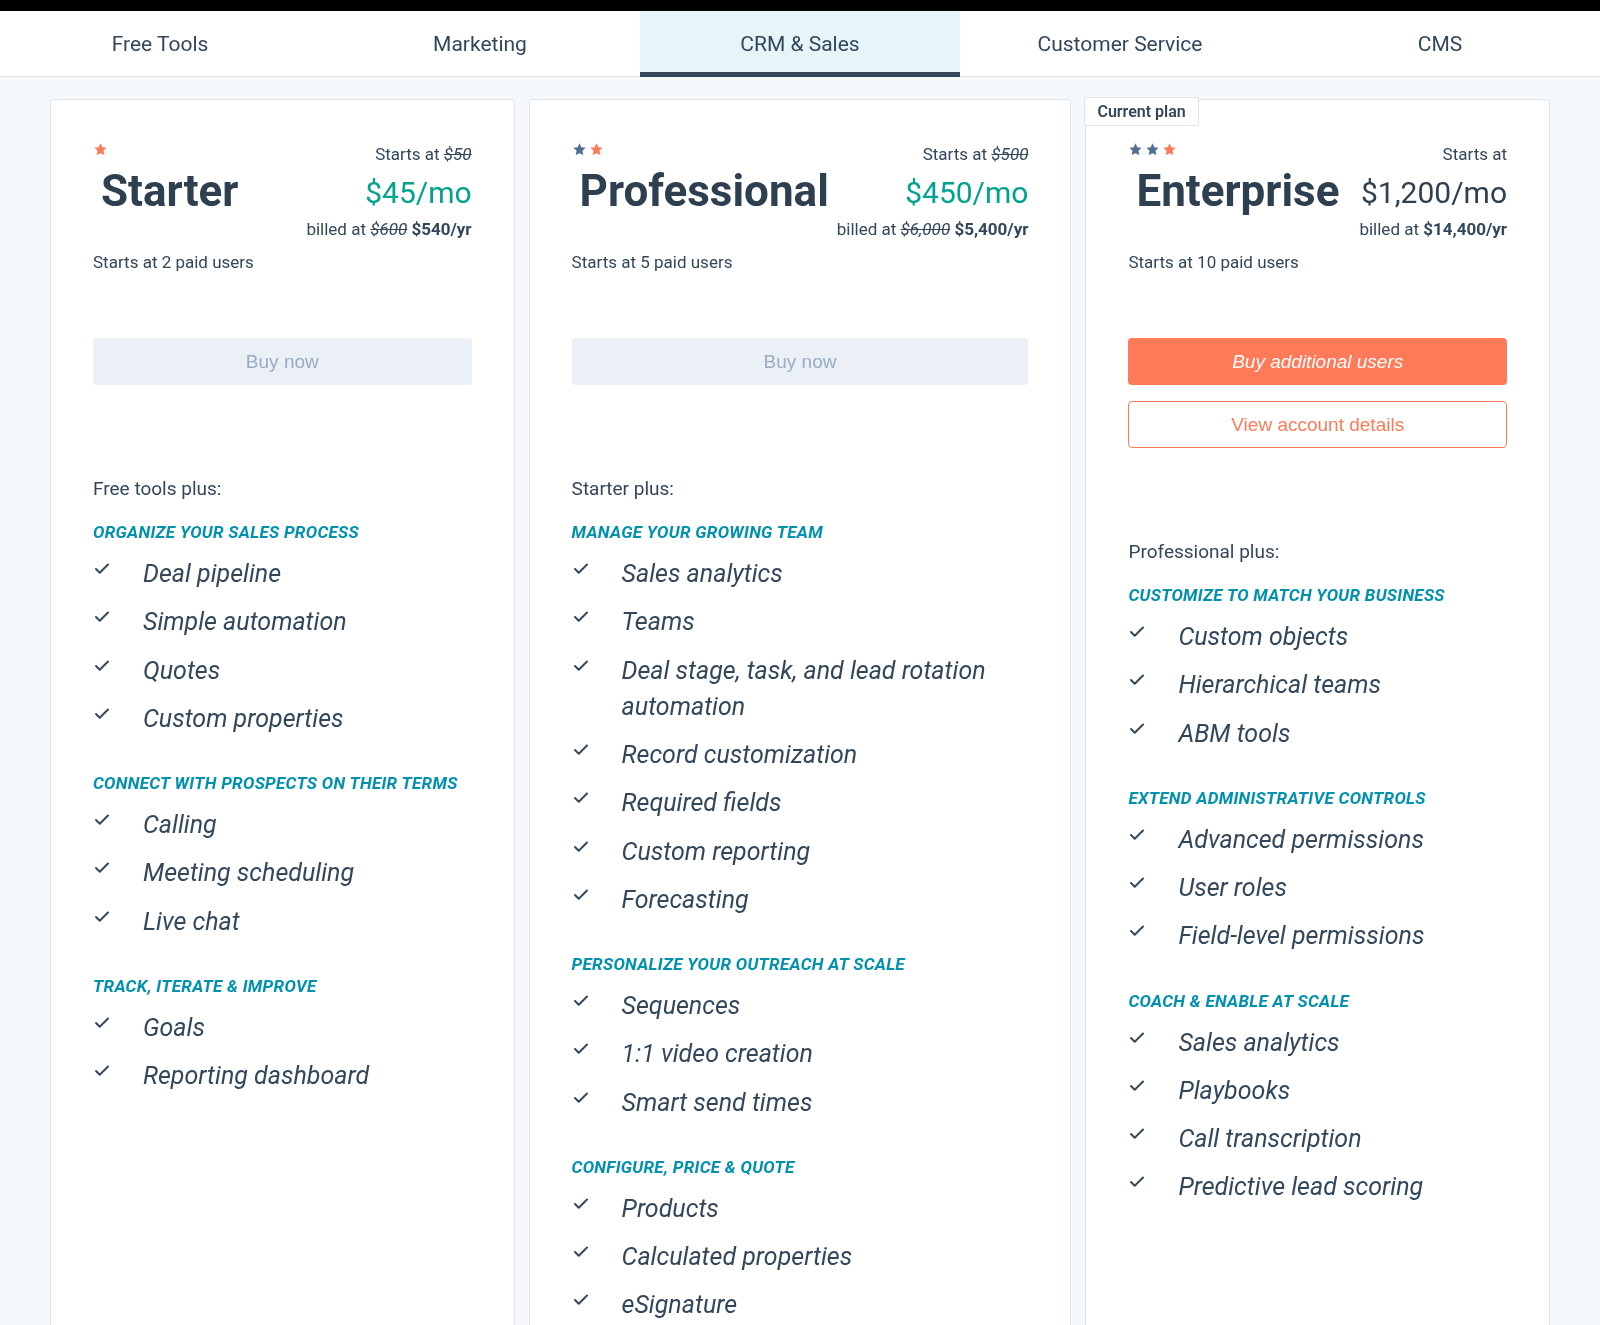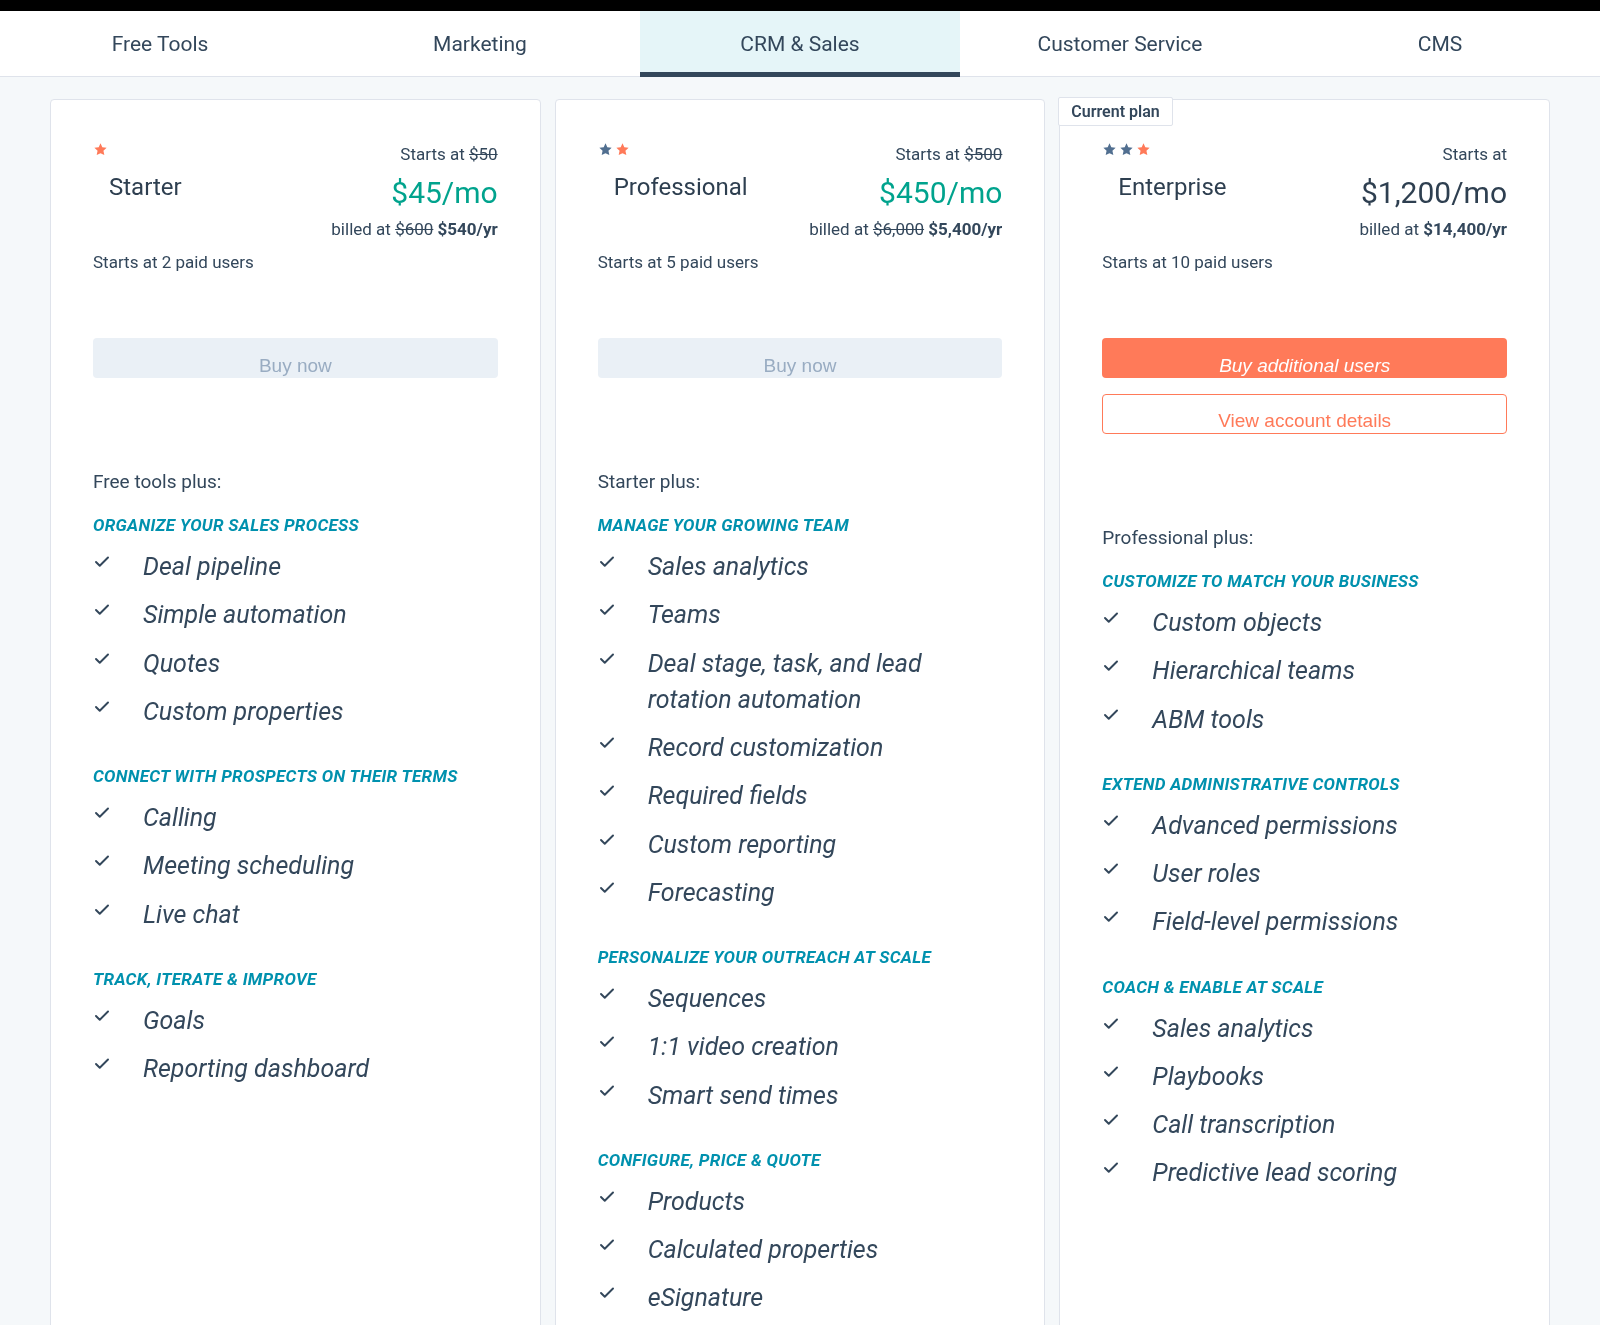--- a/index.html
+++ b/index.html
@@ -89,34 +89,34 @@
   .plan-head{
     padding:42px 42px 0 42px;
     display:flex;
     justify-content:space-between;
     align-items:flex-start;
   }
   .plan-title-area{flex:1;}
   .stars{display:flex;gap:2px;margin-bottom:6px;}
   .star{width:15px;height:15px;}
   .plan-title{
-    font-size:24px;
-    font-weight:400;
+    font-size:44px;
+    font-weight:700;
     color:var(--ink-dark);
-    margin:16px;
+    margin:8px;
   }
   .price-area{
     text-align:right;
     font-size:17px;
     color:var(--ink);
     line-height:1.5;
     white-space:nowrap;
   }
   .starts-at-line{font-size:17px;}
-  .strike{text-decoration:line-through;color:var(--ink);}
+  .strike{text-decoration:line-through;color:var(--ink);font-style:italic;}
   .price-big{
     color:var(--price-green);
     font-size:30px;
     font-weight:400;
     margin:2px 0;
   }
   .price-big.black{color:var(--ink-dark);}
   .billed-line{font-size:17px;}
   .bold-money{font-weight:700;}
 
@@ -127,27 +127,27 @@
   }
 
   .cta-zone{
     padding:66px 42px 0 42px;
     display:flex;
     flex-direction:column;
     gap:16px;
   }
   .btn{
     width:100%;
-    height:40px;
+    height:47px;
     border-radius:4px;
     border:none;
     font-size:19px;
     cursor:pointer;
     display:flex;
-    align-items:flex-end;
+    align-items:center;
     justify-content:center;
   }
   .btn-disabled{
     background:var(--disabled-bg);
     color:var(--disabled-fg);
     cursor:default;
   }
   .btn-primary{
     background:var(--orange);
     color:#fff;

